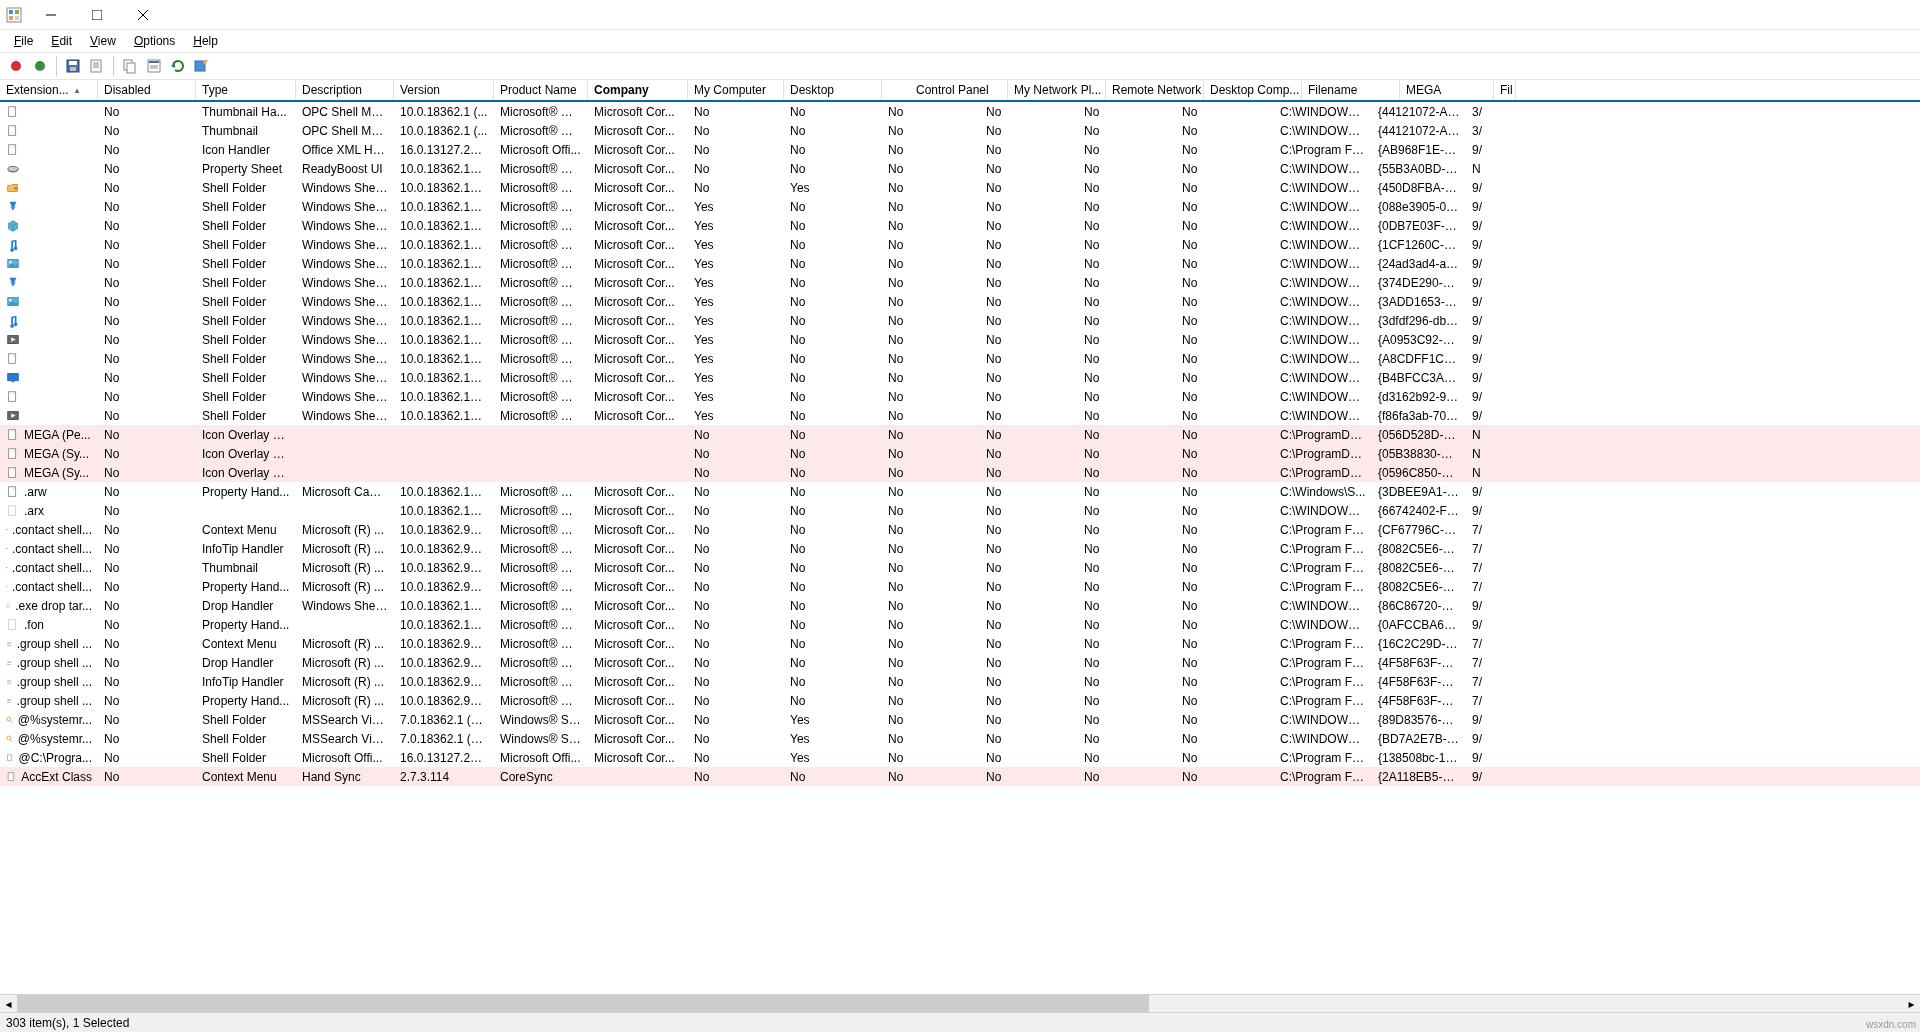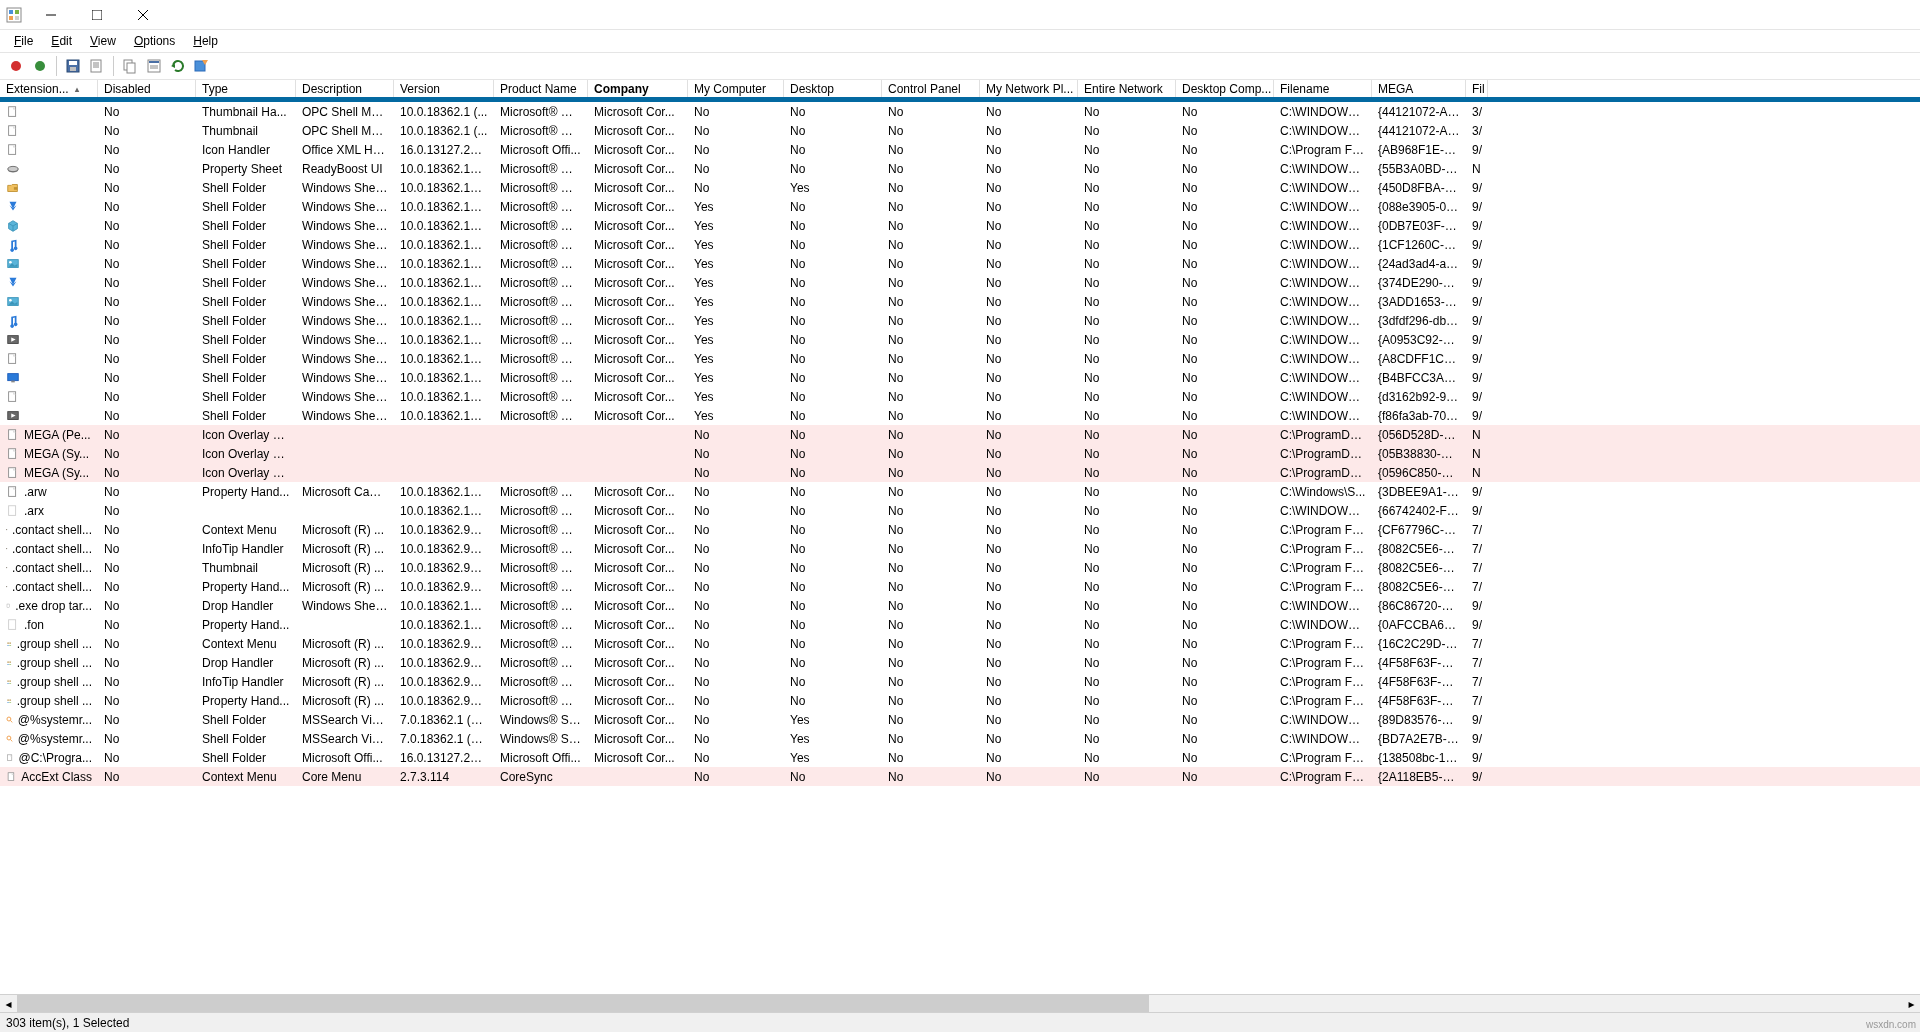--- a/index.html
+++ b/index.html
@@ -11,21 +11,21 @@
 .winbtn { width:46px; display:flex; align-items:center; justify-content:center; }
 .winbtn svg { width:10px; height:10px; stroke:#000; stroke-width:1; fill:none; }
 .menubar { height:22px; display:flex; align-items:center; padding-left:6px; gap:2px; }
 .menuitem { padding:2px 8px; cursor:default; }
 .menuitem u { text-decoration:underline; }
 .toolbar { height:28px; display:flex; align-items:center; gap:4px; padding-left:6px; border-top:1px solid #e5e5e5; border-bottom:1px solid #e5e5e5; }
 .tb { width:20px; height:20px; display:flex; align-items:center; justify-content:center; border:1px solid transparent; }
 .sep { width:1px; height:20px; background:#ccc; margin:0 2px; }
 .dot { width:10px; height:10px; border-radius:50%; }
 .grid { height:calc(1032px - 30px - 22px - 28px - 18px - 20px); overflow:hidden; position:relative; }
-.header { display:flex; height:22px; background:#fff; border-bottom:5px solid #0369a1; }
+.header { display:flex; height:22px; background:#fff; border-bottom:2px solid #0369a1; }
 .hc { border-right:1px solid #e0e0e0; padding:3px 6px; font-size:12px; white-space:nowrap; overflow:hidden; text-overflow:clip; display:flex; align-items:center; }
 .rows { overflow-y:auto; height:calc(100% - 22px); }
 .row { display:flex; height:19px; align-items:center; }
 .row.pink { background:#fde9e9; }
 .cell { padding:0 6px; font-size:12px; white-space:nowrap; overflow:hidden; text-overflow:ellipsis; }
 .ic { width:14px; height:14px; }
 .hscroll { height:18px; background:#f0f0f0; border-top:1px solid #d0d0d0; display:flex; align-items:center; }
 .hscroll .btn { width:17px; height:17px; background:#f0f0f0; display:flex; align-items:center; justify-content:center; }
 .hscroll .track { flex:1; height:17px; background:#f0f0f0; position:relative; }
 .hscroll .thumb { position:absolute; left:0; top:0; height:100%; width:60%; background:#cdcdcd; }
@@ -128,23 +128,23 @@
   <div class="header" id="hdr">
       <div class="hc" style="width: 98px;">Extension...<span class="sortarrow">▴</span></div>
       <div class="hc" style="width: 98px;">Disabled</div>
       <div class="hc" style="width: 100px;">Type</div>
       <div class="hc" style="width: 98px;">Description</div>
       <div class="hc" style="width: 100px;">Version</div>
       <div class="hc" style="width: 94px;">Product Name</div>
       <div class="hc" style="width: 100px; font-weight: bold;">Company</div>
       <div class="hc" style="width: 96px;">My Computer</div>
       <div class="hc" style="width: 98px;">Desktop</div>
-      <div class="hc" style="width: 98px;">Control Panel</div>
+      <div class="hc" style="width: 98px; margin-left: 28px;">Control Panel</div>
       <div class="hc" style="width: 98px;">My Network Pl...</div>
-      <div class="hc" style="width: 98px;">Entire Network</div>
+      <div class="hc" style="width: 98px;">Remote Network</div>
       <div class="hc" style="width: 98px;">Desktop Comp...</div>
       <div class="hc" style="width: 98px;">Filename</div>
       <div class="hc" style="width: 94px;">MEGA</div>
       <div class="hc" style="width: 22px;">Fil</div>
     </div>
   <div class="rows" id="rows">
       <div class="row">
         <div class="cell" style="width: 98px; display: flex; align-items: center; gap: 4px;">
           <svg class="ic" viewBox="0 0 16 16">
             <rect x="3" y="2" width="8" height="11" fill="#fff" stroke="#888"></rect>
@@ -999,21 +999,21 @@
       <div class="row pink">
         <div class="cell" style="width: 98px; display: flex; align-items: center; gap: 4px;">
           <svg class="ic" viewBox="0 0 16 16">
             <rect x="3" y="2" width="8" height="11" fill="#fff" stroke="#888"></rect>
             <polygon points="8,2 11,5 8,5" fill="#ddd"></polygon>
           </svg>
           <span>AccExt Class</span>
         </div>
         <div class="cell" style="width: 98px;">No</div>
         <div class="cell" style="width: 100px;">Context Menu</div>
-        <div class="cell" style="width: 98px;">Core Menu</div>
+        <div class="cell" style="width: 98px;">Hand Sync</div>
         <div class="cell" style="width: 100px;">2.7.3.114</div>
         <div class="cell" style="width: 94px;">CoreSync</div>
         <div class="cell" style="width: 100px;"></div>
         <div class="cell" style="width: 96px;">No</div>
         <div class="cell" style="width: 98px;">No</div>
         <div class="cell" style="width: 98px;">No</div>
         <div class="cell" style="width: 98px;">No</div>
         <div class="cell" style="width: 98px;">No</div>
         <div class="cell" style="width: 98px;">No</div>
         <div class="cell" style="width: 98px;">C:\Program Fil...</div>

